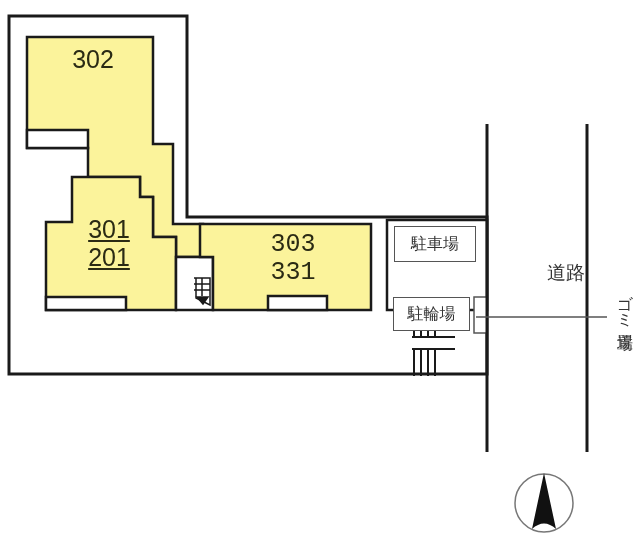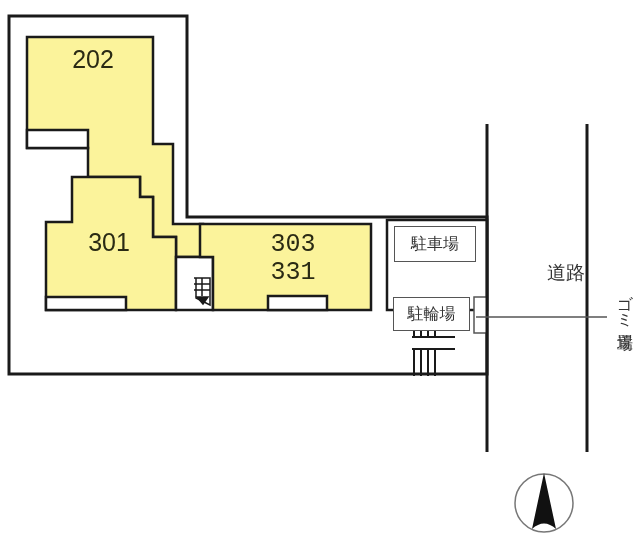--- a/index.html
+++ b/index.html
@@ -57,24 +57,25 @@
 
   <line x1="476" y1="317" x2="607" y2="317" stroke="#555" stroke-width="1.5"></line>
 
   <g>
     <circle cx="544" cy="503" r="29" fill="none" stroke="#777" stroke-width="1.5"></circle>
     <path d="M544,473 L532,529 Q544,518 556,529 Z" fill="#111"></path>
   </g>
 </svg>
 
 <div class="unit-label" style="left:62px;top:45px;width:62px;">
-  <div>202</div>
+  <div>302</div>
 </div>
-<div class="unit-label" style="left:78px;top:228px;width:62px;">
+<div class="unit-label" style="left:78px;top:215px;width:62px;text-decoration:underline;">
   <div>301</div>
+  <div>201</div>
 </div>
 <div class="unit-label" style="left:262px;top:231px;width:62px;font-family:Liberation Mono, monospace;">
   <div>303</div>
   <div>331</div>
 </div>
 
 <div class="box-label" style="left:394px;top:226px;width:82px;height:36px;">駐車場</div>
 <div class="box-label" style="left:393px;top:297px;width:77px;height:34px;">駐輪場</div>
 <div class="road-label" style="left:515px;top:260px;margin-left:32px;">道路</div>
 <div class="vert-label" style="left:614px;top:284px;">ゴミ置場</div>

